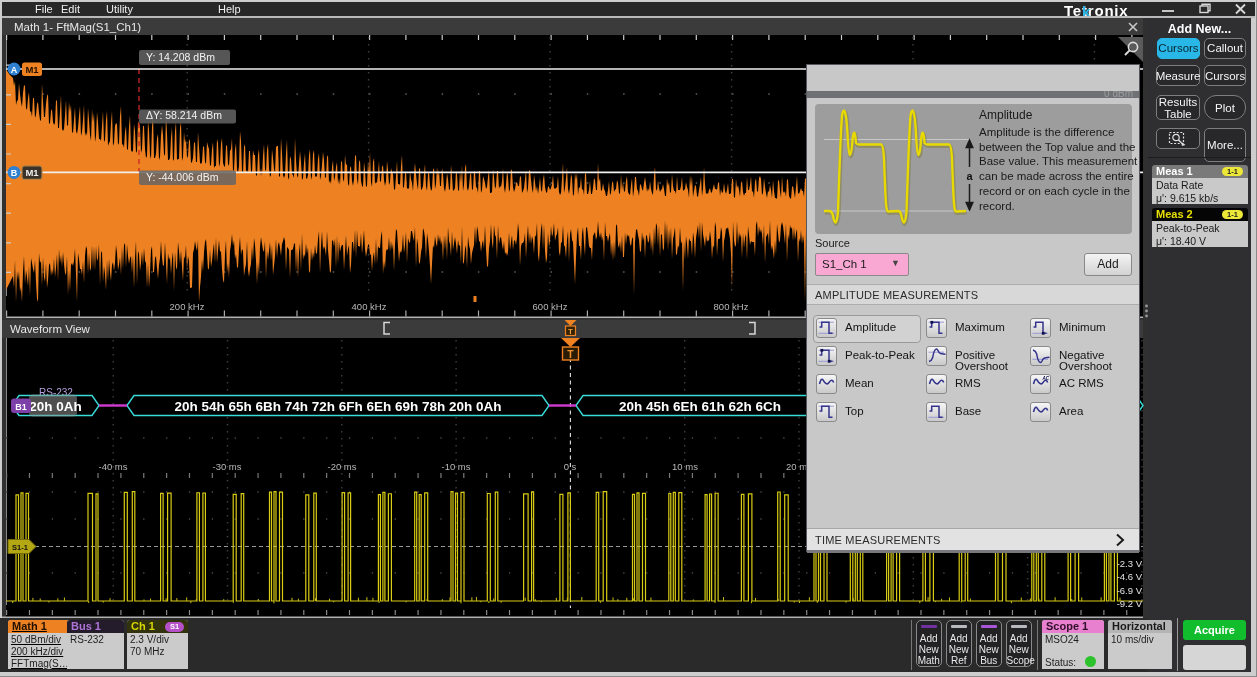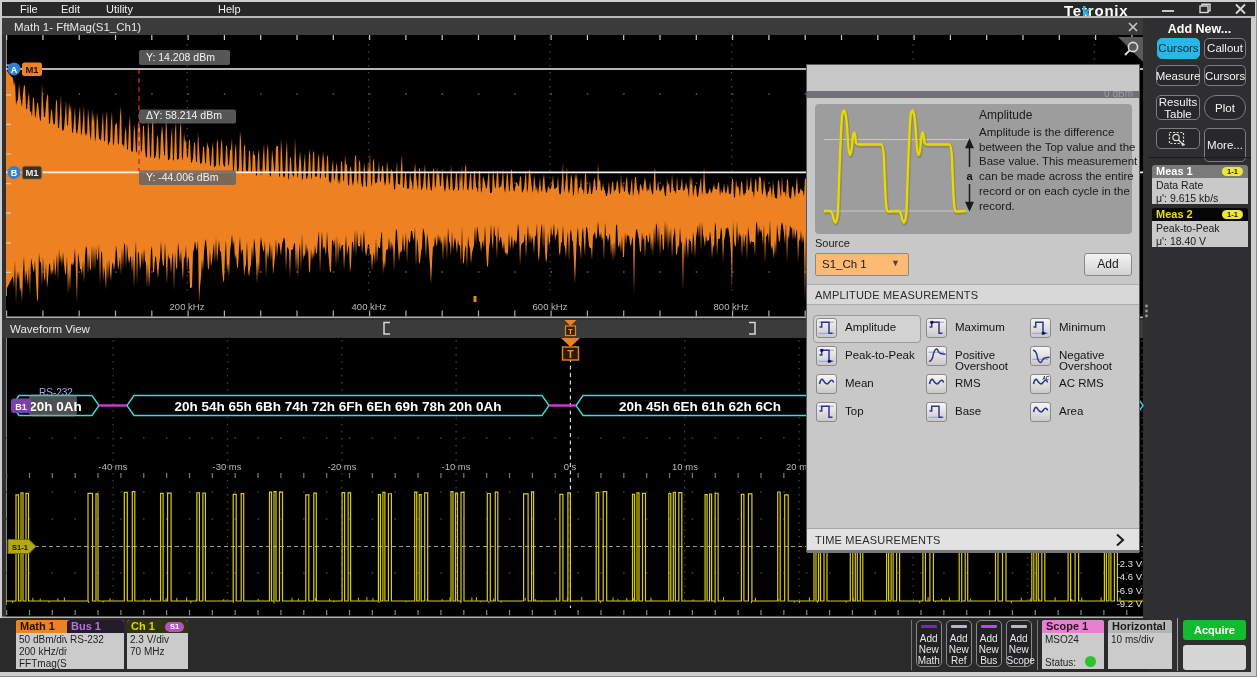--- a/index.html
+++ b/index.html
@@ -30,21 +30,21 @@
 <div id="win-borders">
  <div style="left:0;top:0;width:1257px;height:2px;"></div>
  <div style="left:0;top:0;width:2px;height:677px;"></div>
  <div style="left:1251px;top:0;width:6px;height:677px;"></div>
  <div style="left:0;top:672px;width:1257px;height:5px;"></div>
 </div>
 <div style="position:absolute;left:1255.5px;top:0;width:1.5px;height:677px;background:#8a8a8a;"></div>
 <div style="position:absolute;left:0;top:675.5px;width:1257px;height:1.5px;background:#8a8a8a;"></div>
 
 <div id="menubar">
- <span style="left:18px;text-align:center;">File</span>
+ <span style="left:33px;text-align:center;">File</span>
     <span style="left:59px;">Edit</span>
     <span style="left:104px;">Utility</span>
     <span style="left:172px;padding-left:44px;">Help</span>
  <span style="left:1062px;top:0px;font-size:15px;font-weight:bold;letter-spacing:0.8px;color:#fff;">Te<span style="color:#29b6e8;">k</span>tronix</span>
 </div>
 <svg style="position:absolute;left:1155px;top:2px;z-index:5;" width="100" height="14" viewBox="0 0 100 14">
  <line x1="7" y1="9" x2="19" y2="9" stroke="#d8d8d8" stroke-width="1.8"></line>
  <rect x="45" y="4" width="8" height="6.5" fill="none" stroke="#d8d8d8" stroke-width="1.4"></rect>
  <path d="M47,4 v-1.8 h8 v6.5 h-2" fill="none" stroke="#d8d8d8" stroke-width="1.4"></path>
  <path d="M81,2.5 l9,9 M90,2.5 l-9,9" stroke="#d8d8d8" stroke-width="1.8"></path>
@@ -192,21 +192,21 @@
      <line x1="154.5" y1="41" x2="154.5" y2="63"></line>
      <line x1="154.5" y1="80" x2="154.5" y2="101"></line>
      <polygon points="154.5,36 151.2,43.5 157.8,43.5"></polygon>
      <polygon points="154.5,106 151.2,98.5 157.8,98.5"></polygon>
    </g>
    <text x="154.5" y="75.5" text-anchor="middle" font-size="11" font-weight="bold" fill="#111" font-family="Liberation Sans">a</text>
  </svg>
  <div style="position:absolute;left:172px;top:43px;font-size:12px;color:#1a1a1a;">Amplitude</div>
  <div style="position:absolute;left:172px;top:60px;font-size:11.5px;color:#1a1a1a;line-height:14.7px;white-space:nowrap;">Amplitude is the difference<br>between the Top value and the<br>Base value. This measurement<br>can be made across the entire<br>record or on each cycle in the<br>record.</div>
  <div style="position:absolute;left:8px;top:172px;font-size:11px;color:#1a1a1a;">Source</div>
- <div style="position:absolute;left:8px;top:188px;width:94px;height:23px;background:#fdba74;border:1px solid #8a8a8a;border-radius:2px;font-size:11.5px;color:#1a1a1a;">
+ <div style="position:absolute;left:8px;top:188px;width:94px;height:23px;background:#f9a8d4;border:1px solid #8a8a8a;border-radius:2px;font-size:11.5px;color:#1a1a1a;">
    <span style="position:absolute;left:6px;top:4px;">S1_Ch 1</span>
    <span style="position:absolute;right:8px;top:4px;color:#444;font-size:9px;">▼</span>
  </div>
  <div style="position:absolute;left:277px;top:188px;width:48px;height:23px;background:linear-gradient(#f4f4f4,#d2d2d2);border:1px solid #888;border-radius:3px;font-size:12px;color:#1a1a1a;text-align:center;line-height:21px;">Add</div>
  <div style="position:absolute;left:0;top:219px;width:100%;height:21px;background:#d8d8d8;border-top:1px solid #adadad;border-bottom:1px solid #adadad;font-size:11px;color:#2a2a2a;letter-spacing:0.2px;">
       <span style="position:absolute;left:8px;top:4px;">AMPLITUDE MEASUREMENTS</span>
     </div>
  <div style="position:absolute;left:6px;top:250px;width:108px;height:27.5px;border:1px solid #9a9a9a;border-radius:4px;background:#d2d2d2;"></div>
     <div class="micon" style="left:9px;top:252.5px;">
       <svg width="19" height="19" viewBox="0 0 19 19">
@@ -333,21 +333,21 @@
    <div style="height:26px;background:#c9c9c9;color:#1a1a1a;font-size:10.5px;padding-left:4px;line-height:12.5px;padding-top:1px;">Peak-to-Peak<br>μ': 18.40 V</div>
  </div>
  <div style="position:absolute;left:74px;top:192px;width:21px;height:9px;background:#ede838;border-radius:5px;font-size:7.5px;font-weight:bold;color:#222;text-align:center;line-height:9px;">1-1</div>
 
  <div style="position:absolute;left:29px;top:600px;width:1px;height:53px;background:#9a9a9a;"></div>
  <div style="position:absolute;left:35px;top:602px;width:63px;height:20px;background:#12bd2d;border-radius:3px;color:#fff;font-weight:bold;font-size:11px;text-align:center;line-height:20px;">Acquire</div>
  <div style="position:absolute;left:35px;top:627px;width:63px;height:25px;background:#d6d6d6;border-radius:3px;"></div>
 </div>
 
 <div id="bottombar">
- <div class="badge" style="left:16px;width:68px;">
+ <div class="badge" style="left:8px;width:68px;text-decoration:underline;">
    <div class="bhead" style="background:#ee8222;color:#201000;">Math 1</div>
    <div class="bbody">50 dBm/div<br>200 kHz/div<br>FFTmag(S…</div>
  </div>
  <div class="badge" style="left:67px;width:57px;">
    <div class="bhead" style="background:#241c2a;color:#b073d9;">Bus 1</div>
    <div class="bbody">RS-232</div>
  </div>
  <div class="badge" style="left:127px;width:61px;">
    <div class="bhead" style="background:#32320c;color:#d6d600;">Ch 1</div>
    <div class="bbody">2.3 V/div<br>70 MHz</div>

